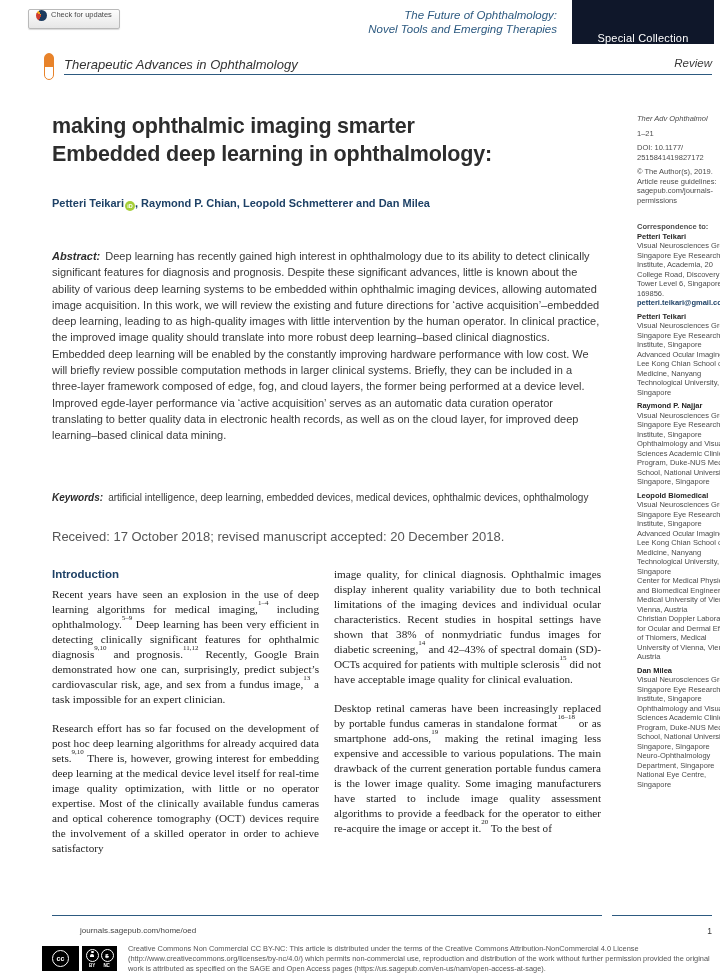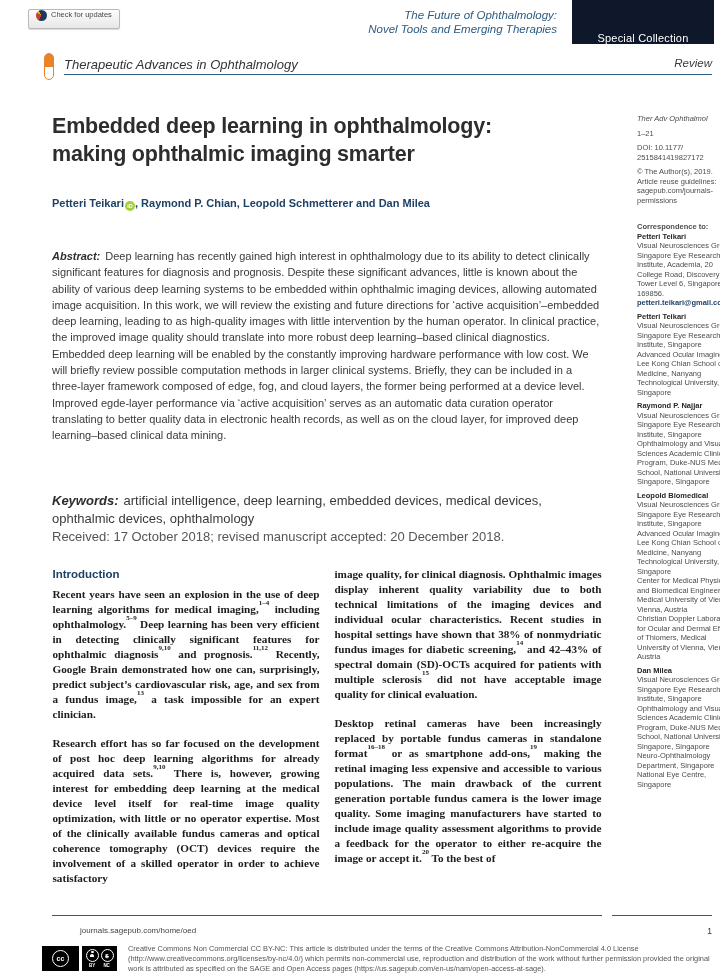--- a/index.html
+++ b/index.html
@@ -25,28 +25,28 @@
   
   .title{position:absolute;left:52px;top:112px;width:552px;font-size:21.5px;line-height:28px;
     font-weight:bold;color:#2d2d2d;letter-spacing:-.2px;}
   .authors{position:absolute;left:52px;top:197px;width:552px;font-size:11px;font-weight:bold;color:#1e4166;}
   .orcid-icon{display:inline-flex;width:10px;height:10px;border-radius:50%;background:#a6ce39;color:#fff;
     font-size:5.5px;font-weight:bold;align-items:center;justify-content:center;vertical-align:-1px;margin-left:1px;cursor:pointer;}
 
   
   .abstract{position:absolute;left:52px;top:237px;width:550px;font-size:11px;line-height:16.3px;color:#3a3a3a;}
   .lead-label{font-weight:bold;font-style:italic;color:#2d2d2d;margin-right:5px;}
-  .keywords{position:absolute;left:52px;top:479px;width:550px;font-size:13px;line-height:18px;color:#3a3a3a;}
+  .keywords{position:absolute;left:52px;top:479px;width:550px;font-size:10px;line-height:18px;color:#3a3a3a;}
   .received{position:absolute;left:52px;top:529px;font-size:13px;color:#555;}
 
   
-  .columns{position:absolute;left:52px;top:567px;width:550px;height:352px;display:flex;gap:15px;overflow:hidden;justify-content:center;}
+  .columns{position:absolute;left:52px;top:567px;width:550px;height:352px;display:flex;gap:15px;overflow:hidden;}
   .col{width:267px;font-family:"Liberation Serif",serif;font-size:11.2px;line-height:15px;
     text-align:justify;color:#1c1c1c;}
-  .col p{margin:0 0 14px;font-weight:bold;}
+  .col p{margin:0 0 14px;}
   .col sup{font-size:7px;line-height:0;position:relative;top:-3.5px;}
   .section-heading{font-family:"Liberation Sans",sans-serif;font-size:11.5px;font-weight:bold;
     color:#1e4166;margin:0 0 5px;text-align:left;}
 
   
   .sidebar{position:absolute;left:612px;top:114px;width:102px;font-size:7.5px;line-height:9.5px;
     color:#4c4c4c;overflow-wrap:anywhere;margin-left:25px;}
   .pub-entry{margin-bottom:5px;}
   .italic{font-style:italic;}
   .corr-label{margin-top:17px;font-weight:bold;}
@@ -94,22 +94,22 @@
   <div class="special-collection">
     <span>Special Collection</span>
   </div>
 
   <div class="pill-icon"></div>
   <div class="journal-name">Therapeutic Advances in Ophthalmology</div>
   <div class="article-type">Review</div>
   <div class="journal-rule"></div>
 
   <div class="title">
+    <div>making ophthalmic imaging smarter</div>
     <div>Embedded deep learning in ophthalmology:</div>
-    <div>making ophthalmic imaging smarter</div>
   </div>
 
   <div class="authors"><span>Petteri Teikari</span><span class="orcid-icon">iD</span><span>, Raymond P. Chian, Leopold Schmetterer and Dan Milea</span></div>
 
   <p class="abstract"><span class="lead-label">Abstract:</span><span>Deep learning has recently gained high interest in ophthalmology due to its ability to detect clinically significant features for diagnosis and prognosis. Despite these significant advances, little is known about the ability of various deep learning systems to be embedded within ophthalmic imaging devices, allowing automated image acquisition. In this work, we will review the existing and future directions for ‘active acquisition’–embedded deep learning, leading to as high-quality images with little intervention by the human operator. In clinical practice, the improved image quality should translate into more robust deep learning–based clinical diagnostics. Embedded deep learning will be enabled by the constantly improving hardware performance with low cost. We will briefly review possible computation methods in larger clinical systems. Briefly, they can be included in a three-layer framework composed of edge, fog, and cloud layers, the former being performed at a device level. Improved egde-layer performance via ‘active acquisition’ serves as an automatic data curation operator translating to better quality data in electronic health records, as well as on the cloud layer, for improved deep learning–based clinical data mining.</span></p>
 
   <p class="keywords"><span class="lead-label">Keywords:</span><span>artificial intelligence, deep learning, embedded devices, medical devices, ophthalmic devices, ophthalmology</span></p>
 
   <div class="received">Received: 17 October 2018; revised manuscript accepted: 20 December 2018.</div>
 

